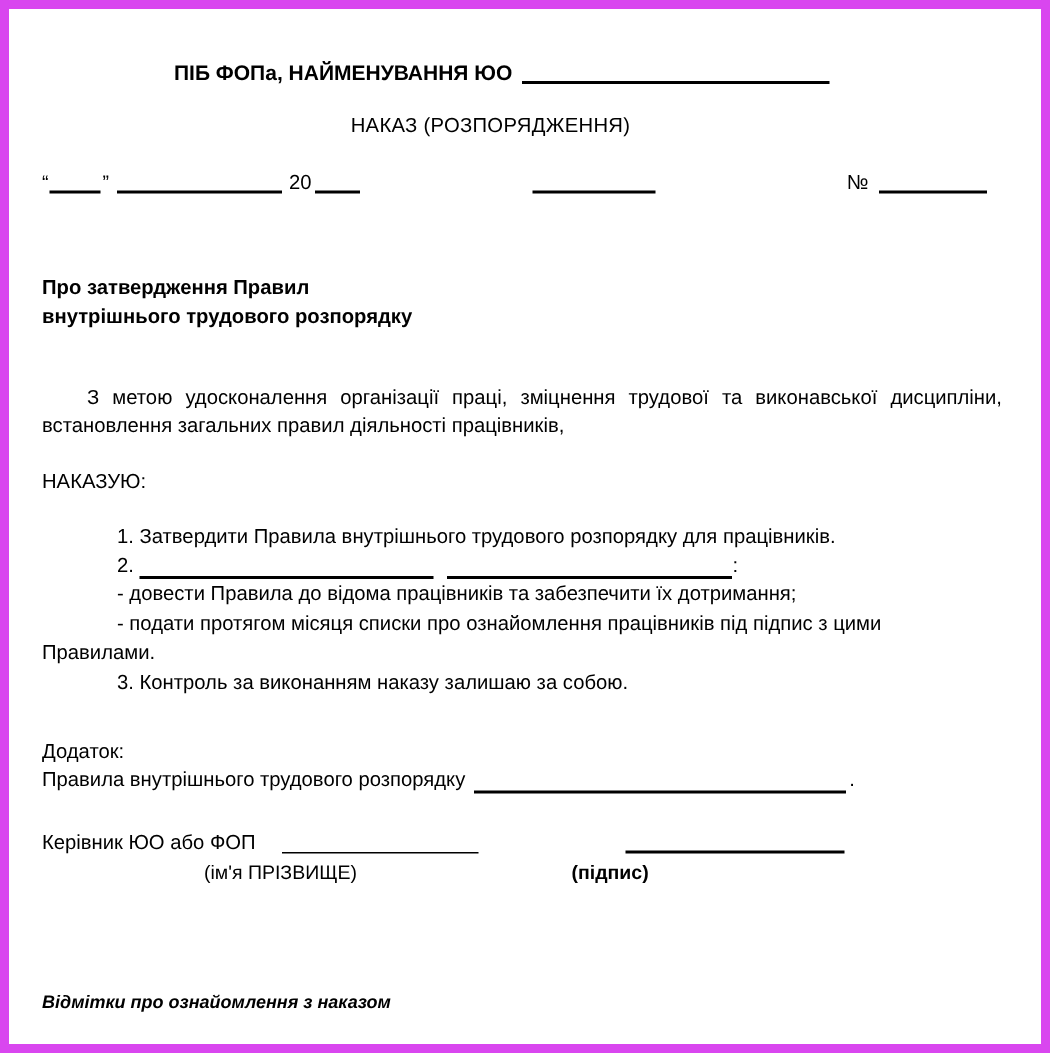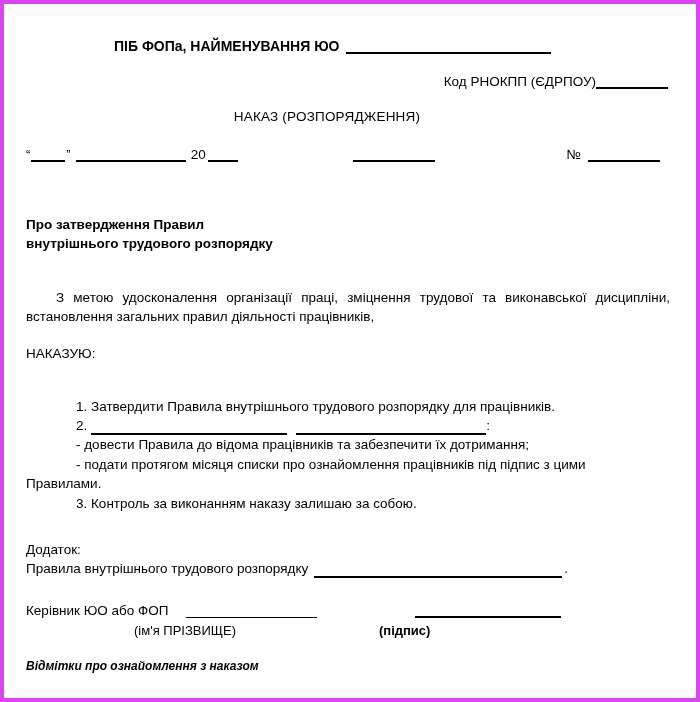--- a/index.html
+++ b/index.html
@@ -8,21 +8,21 @@
     padding: 0;
     background: #ffffff;
   }
 
   .page {
     position: relative;
     width: 700px;
     height: 702px;
     box-sizing: border-box;
     background: #ffffff;
-    border: 4px solid #d946ef;
+    border: 6px solid #d946ef;
     font-family: "Liberation Sans", sans-serif;
     font-size: 13.5px;
     color: #000000;
     overflow: hidden;
   }
 
   .inner {
     position: absolute;
     left: 22px;
     right: 18px;
@@ -98,21 +98,21 @@
   .preamble {
     margin-top: 36px;
     text-align: justify;
     text-indent: 30px;
     line-height: 1.4;
     padding-right: 8px;
   }
 
   .order-word { margin-top: 19px; }
 
-  .items { margin-top: 36px; line-height: 1.42; }
+  .items { margin-top: 20px; line-height: 1.42; }
 
   .item-indent { padding-left: 50px; }
 
   .item-two {
     padding-left: 50px;
     display: flex;
     align-items: flex-end;
     white-space: nowrap;
   }
   .item-two .num { margin-right: 4px; }
@@ -162,23 +162,20 @@
 </head>
 <body>
 
 <div class="page">
   <div class="inner">
 
     <div class="org-line">
       <span>ПІБ ФОПа, НАЙМЕНУВАННЯ ЮО</span><span class="rule"></span>
     </div>
 
-    <div class="code-line">
-      <span>Код РНОКПП (ЄДРПОУ)</span><span class="rule"></span>
-    </div>
 
     <div class="doc-title">НАКАЗ (РОЗПОРЯДЖЕННЯ)</div>
 
     <div class="date-row">
       <span class="date-left">
         <span class="q">“</span>
           <span class="rule r-day"></span>
           <span class="q">”</span>
           <span class="rule r-month"></span>
           <span>20</span>

